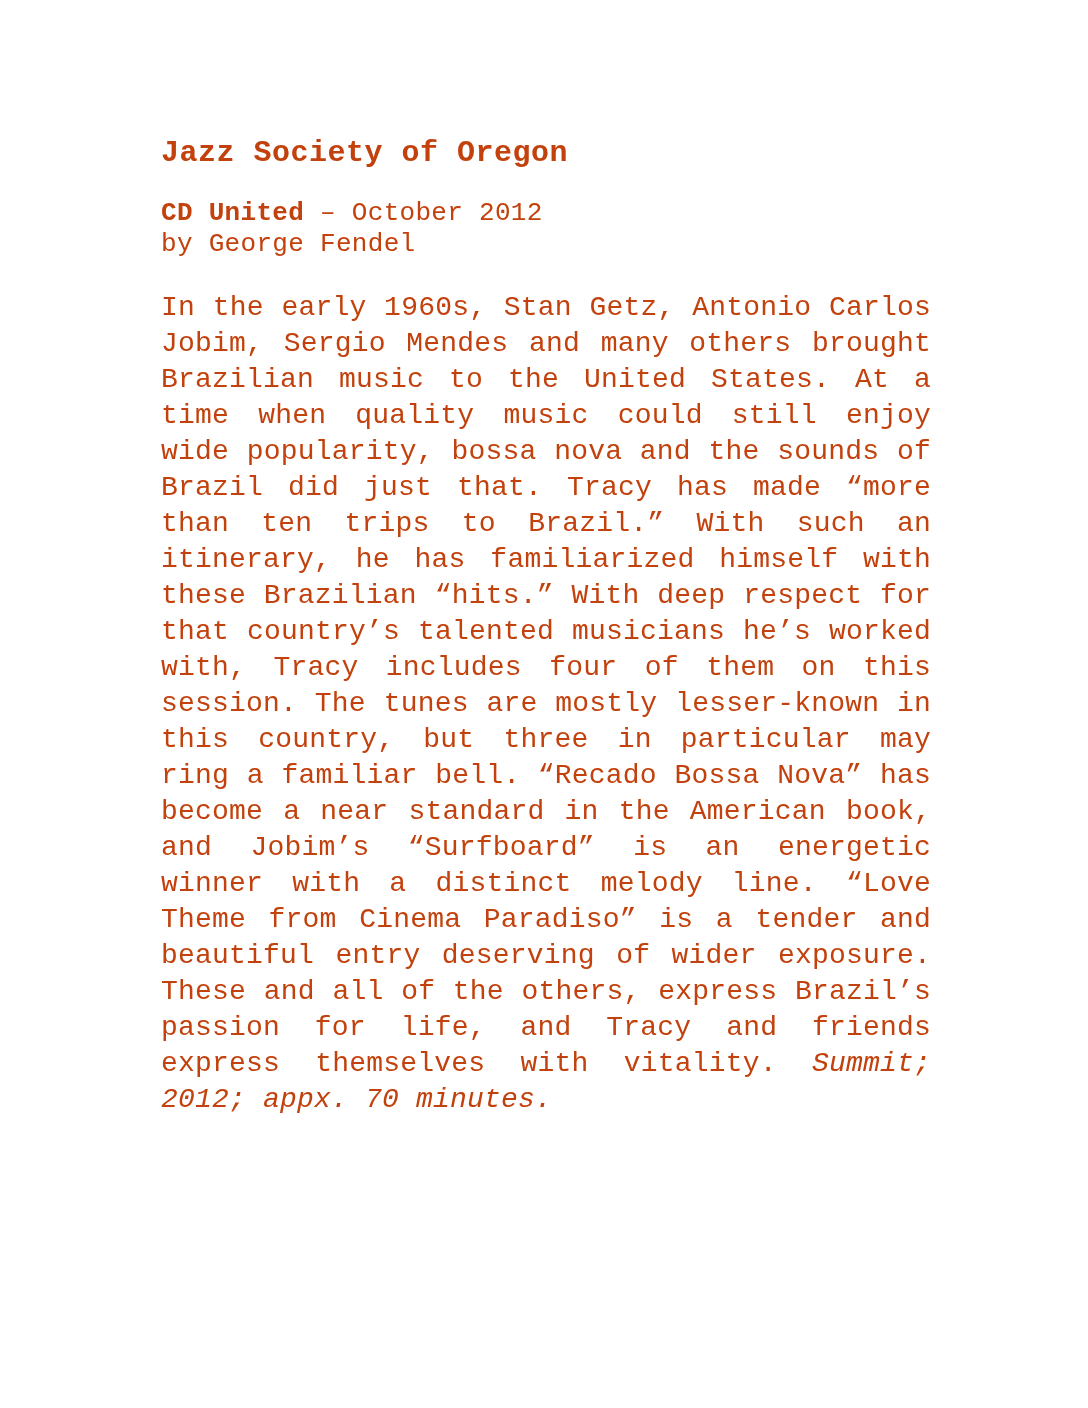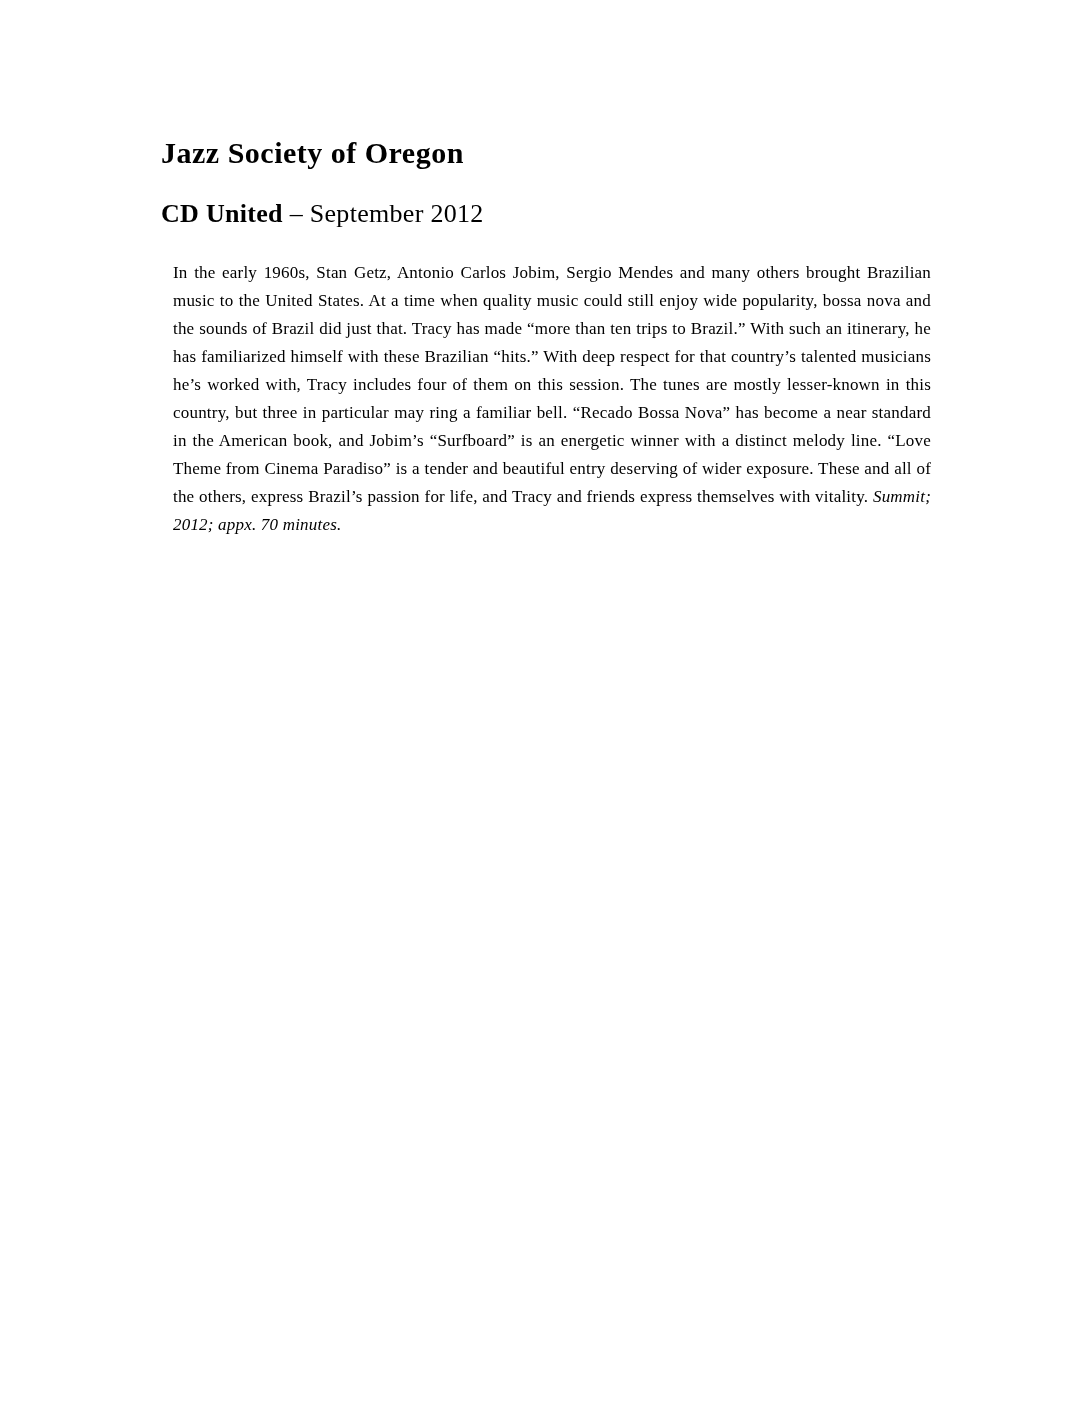--- a/index.html
+++ b/index.html
@@ -6,22 +6,22 @@
     margin: 0;
     padding: 0;
     background: #ffffff;
   }
   .page {
     position: relative;
     width: 992px;
     height: 1408px;
     background: #ffffff;
     overflow: hidden;
-    font-family: Liberation Serif, serif;
-    color: #000000;
+    font-family: Liberation Mono, monospace;
+    color: #c2410c;
   }
   .content {
     position: absolute;
     left: 161px;
     top: 136px;
     width: 770px;
   }
   h1.site-title {
     margin: 0;
     font-size: 30px;
@@ -36,37 +36,37 @@
     letter-spacing: 0.3px;
   }
   p.review-title {
     margin: 33px 0 0 0;
     font-size: 26px;
     line-height: 31px;
     font-weight: bold;
     letter-spacing: 0.2px;
   }
   p.review-body {
-    margin: 30px 0 0 12px;
-    font-size: 17px;
-    line-height: 28px;
+    margin: 30px 0 0 0;
+    font-size: 28px;
+    line-height: 36px;
     text-align: justify;
     letter-spacing: 0.2px;
   }
   .b  { font-weight: bold; }
   .bi { font-weight: bold; font-style: italic; }
   .i  { font-style: italic; }
 </style>
 </head>
 <body>
 
 <div class="page">
   <div class="content">
 
     <h1 class="site-title">Jazz Society of Oregon</h1>
 
-    <p class="byline"><span class="b">CD United</span><span> – September 2012</span><br></p>
+    <p class="byline"><span class="b">CD United</span><span> – October 2012</span><br><span>by George Fendel</span></p>
 
 
     <p class="review-body"><span>In the early 1960s, Stan Getz, Antonio Carlos Jobim, Sergio Mendes and many others brought Brazilian music to the United States. At a time when quality music could still enjoy wide popularity, bossa nova and the sounds of Brazil did just that. Tracy has made “more than ten trips to Brazil.” With such an itinerary, he has familiarized himself with these Brazilian “hits.” With deep respect for that country’s talented musicians he’s worked with, Tracy includes four of them on this session. The tunes are mostly lesser-known in this country, but three in particular may ring a familiar bell. “Recado Bossa Nova” has become a near standard in the American book, and Jobim’s “Surfboard” is an energetic winner with a distinct melody line. “Love Theme from Cinema Paradiso” is a tender and beautiful entry deserving of wider exposure. These and all of the others, express Brazil’s passion for life, and Tracy and friends express themselves with vitality. </span><span class="i">Summit; 2012; appx. 70 minutes.</span></p>
 
   </div>
 </div>
 
 </body></html>

